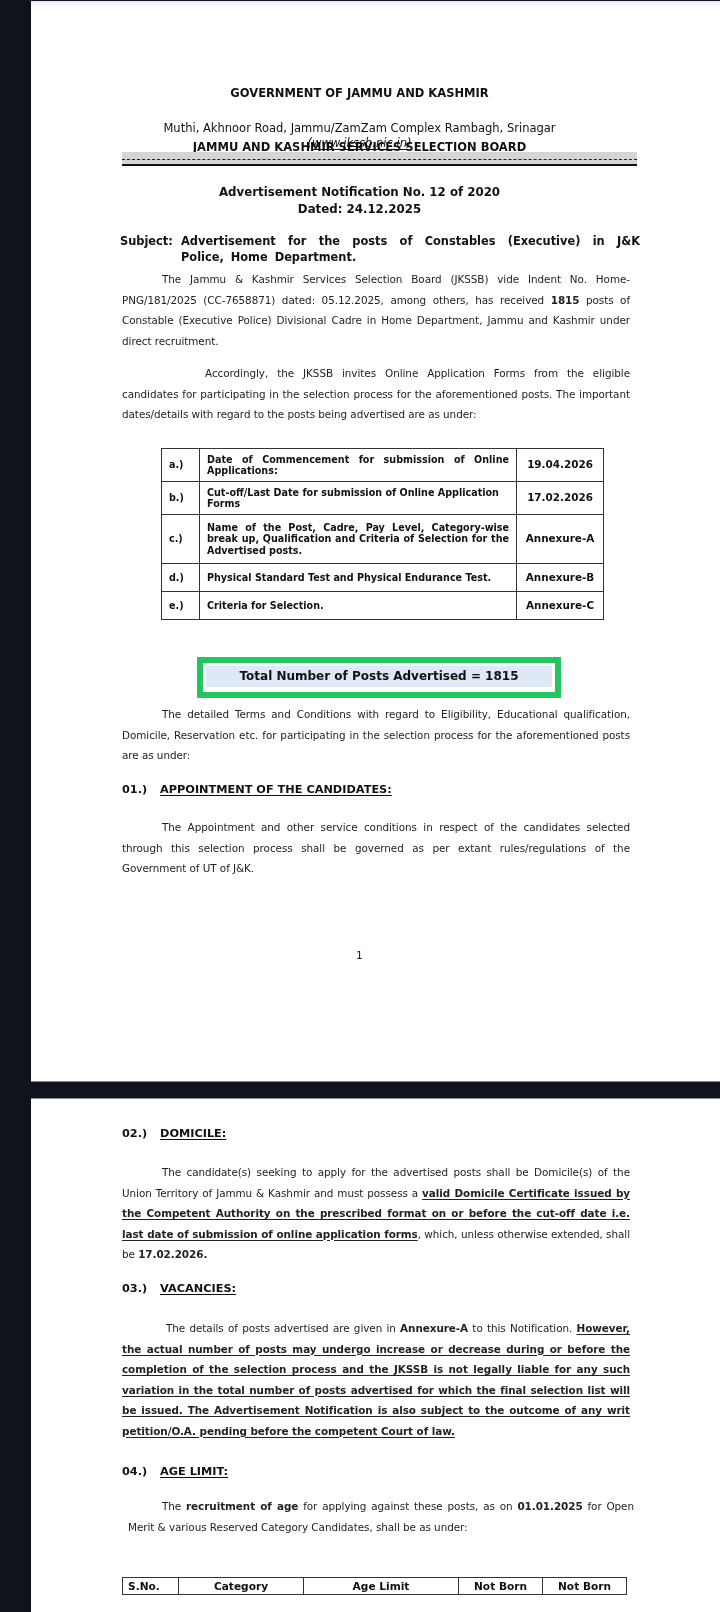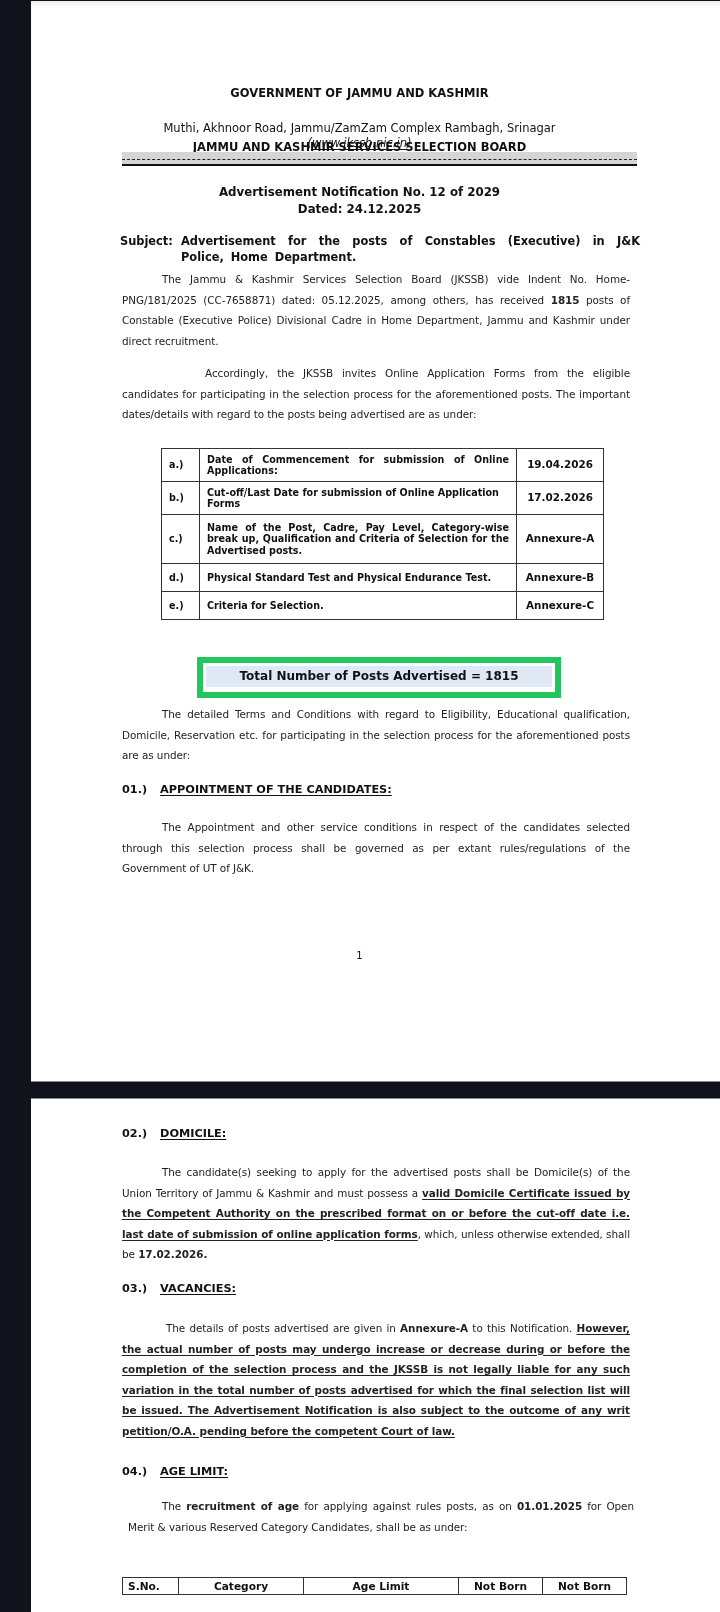--- a/index.html
+++ b/index.html
@@ -72,21 +72,21 @@
   <div class="abs hdr b" style="top:84px;">GOVERNMENT OF JAMMU AND KASHMIR</div>
   <div class="abs hdr b" style="top:102px;margin-top:36px;">JAMMU AND KASHMIR SERVICES SELECTION BOARD</div>
   <div class="abs hdr" style="top:119px;">Muthi, Akhnoor Road, Jammu/ZamZam Complex Rambagh, Srinagar</div>
   <div class="abs hdr" style="top:134px; font-style:italic;">(<span class="u">www.jkssb.nic.in</span>)</div>
 
   <div class="divider">
     <div class="dash"></div>
     <div class="solid"></div>
   </div>
 
-  <div class="abs hdr b" style="top:183px; font-size:11.8px;">Advertisement Notification No. 12 of 2029</div>
+  <div class="abs hdr b" style="top:183px; font-size:11.8px;">Advertisement Notification No. 12 of 2020</div>
   <div class="abs hdr b" style="top:200px; font-size:11.8px;">Dated: 24.12.2025</div>
 
   <div class="abs" style="left:89px; top:232px; width:520px; font-size:11.4px; font-weight:bold; line-height:16px;">
     <div style="display:flex;">
       <span style="width:61px; flex:none;">Subject:</span>
       <span style="text-align:justify; text-align-last:left; word-spacing:3px;">Advertisement for the posts of Constables (Executive) in J&amp;K Police, Home Department.</span>
     </div>
   </div>
 
   <div class="para" style="top:268px;"><span class="ind" style="width:40px;"></span><span>The Jammu &amp; Kashmir Services Selection Board (JKSSB) vide Indent No. Home-PNG/181/2025 (CC-7658871) dated: 05.12.2025, among others, has received </span><b>1815</b><span> posts of Constable (Executive Police) Divisional Cadre in Home Department, Jammu and Kashmir under direct recruitment.</span></div>
@@ -149,21 +149,21 @@
   <div class="sec-head" style="top:183px;">
     <span class="num">03.)</span><span class="u">VACANCIES:</span>
   </div>
 
   <div class="para" style="top:219px;"><span class="ind" style="width:44px;"></span><span>The details of posts advertised are given in </span><b>Annexure-A</b><span> to this Notification. </span><b class="u">However, the actual number of posts may undergo increase or decrease during or before the completion of the selection process and the JKSSB is not legally liable for any such variation in the total number of posts advertised for which the final selection list will be issued. The Advertisement Notification is also subject to the outcome of any writ petition/O.A. pending before the competent Court of law.</b></div>
 
   <div class="sec-head" style="top:366px;">
     <span class="num">04.)</span><span class="u">AGE LIMIT:</span>
   </div>
 
-  <div class="para" style="top:397px; left:97px; width:506px;"><span class="ind" style="width:34px;"></span><span>The </span><b>recruitment of age</b><span> for applying against rules posts, as on </span><b>01.01.2025</b><span> for Open Merit &amp; various Reserved Category Candidates, shall be as under:</span></div>
+  <div class="para" style="top:397px; left:97px; width:506px;"><span class="ind" style="width:34px;"></span><span>The </span><b>recruitment of age</b><span> for applying against these posts, as on </span><b>01.01.2025</b><span> for Open Merit &amp; various Reserved Category Candidates, shall be as under:</span></div>
 
   <table class="age">
     <tbody>
         <tr>
       <th style="width:45px; text-align:left;">S.No.</th>
       <th style="width:114px;">Category</th>
       <th style="width:144px;">Age Limit</th>
       <th style="width:73px;">Not Born</th>
       <th style="width:73px;">Not Born</th>
     </tr>

